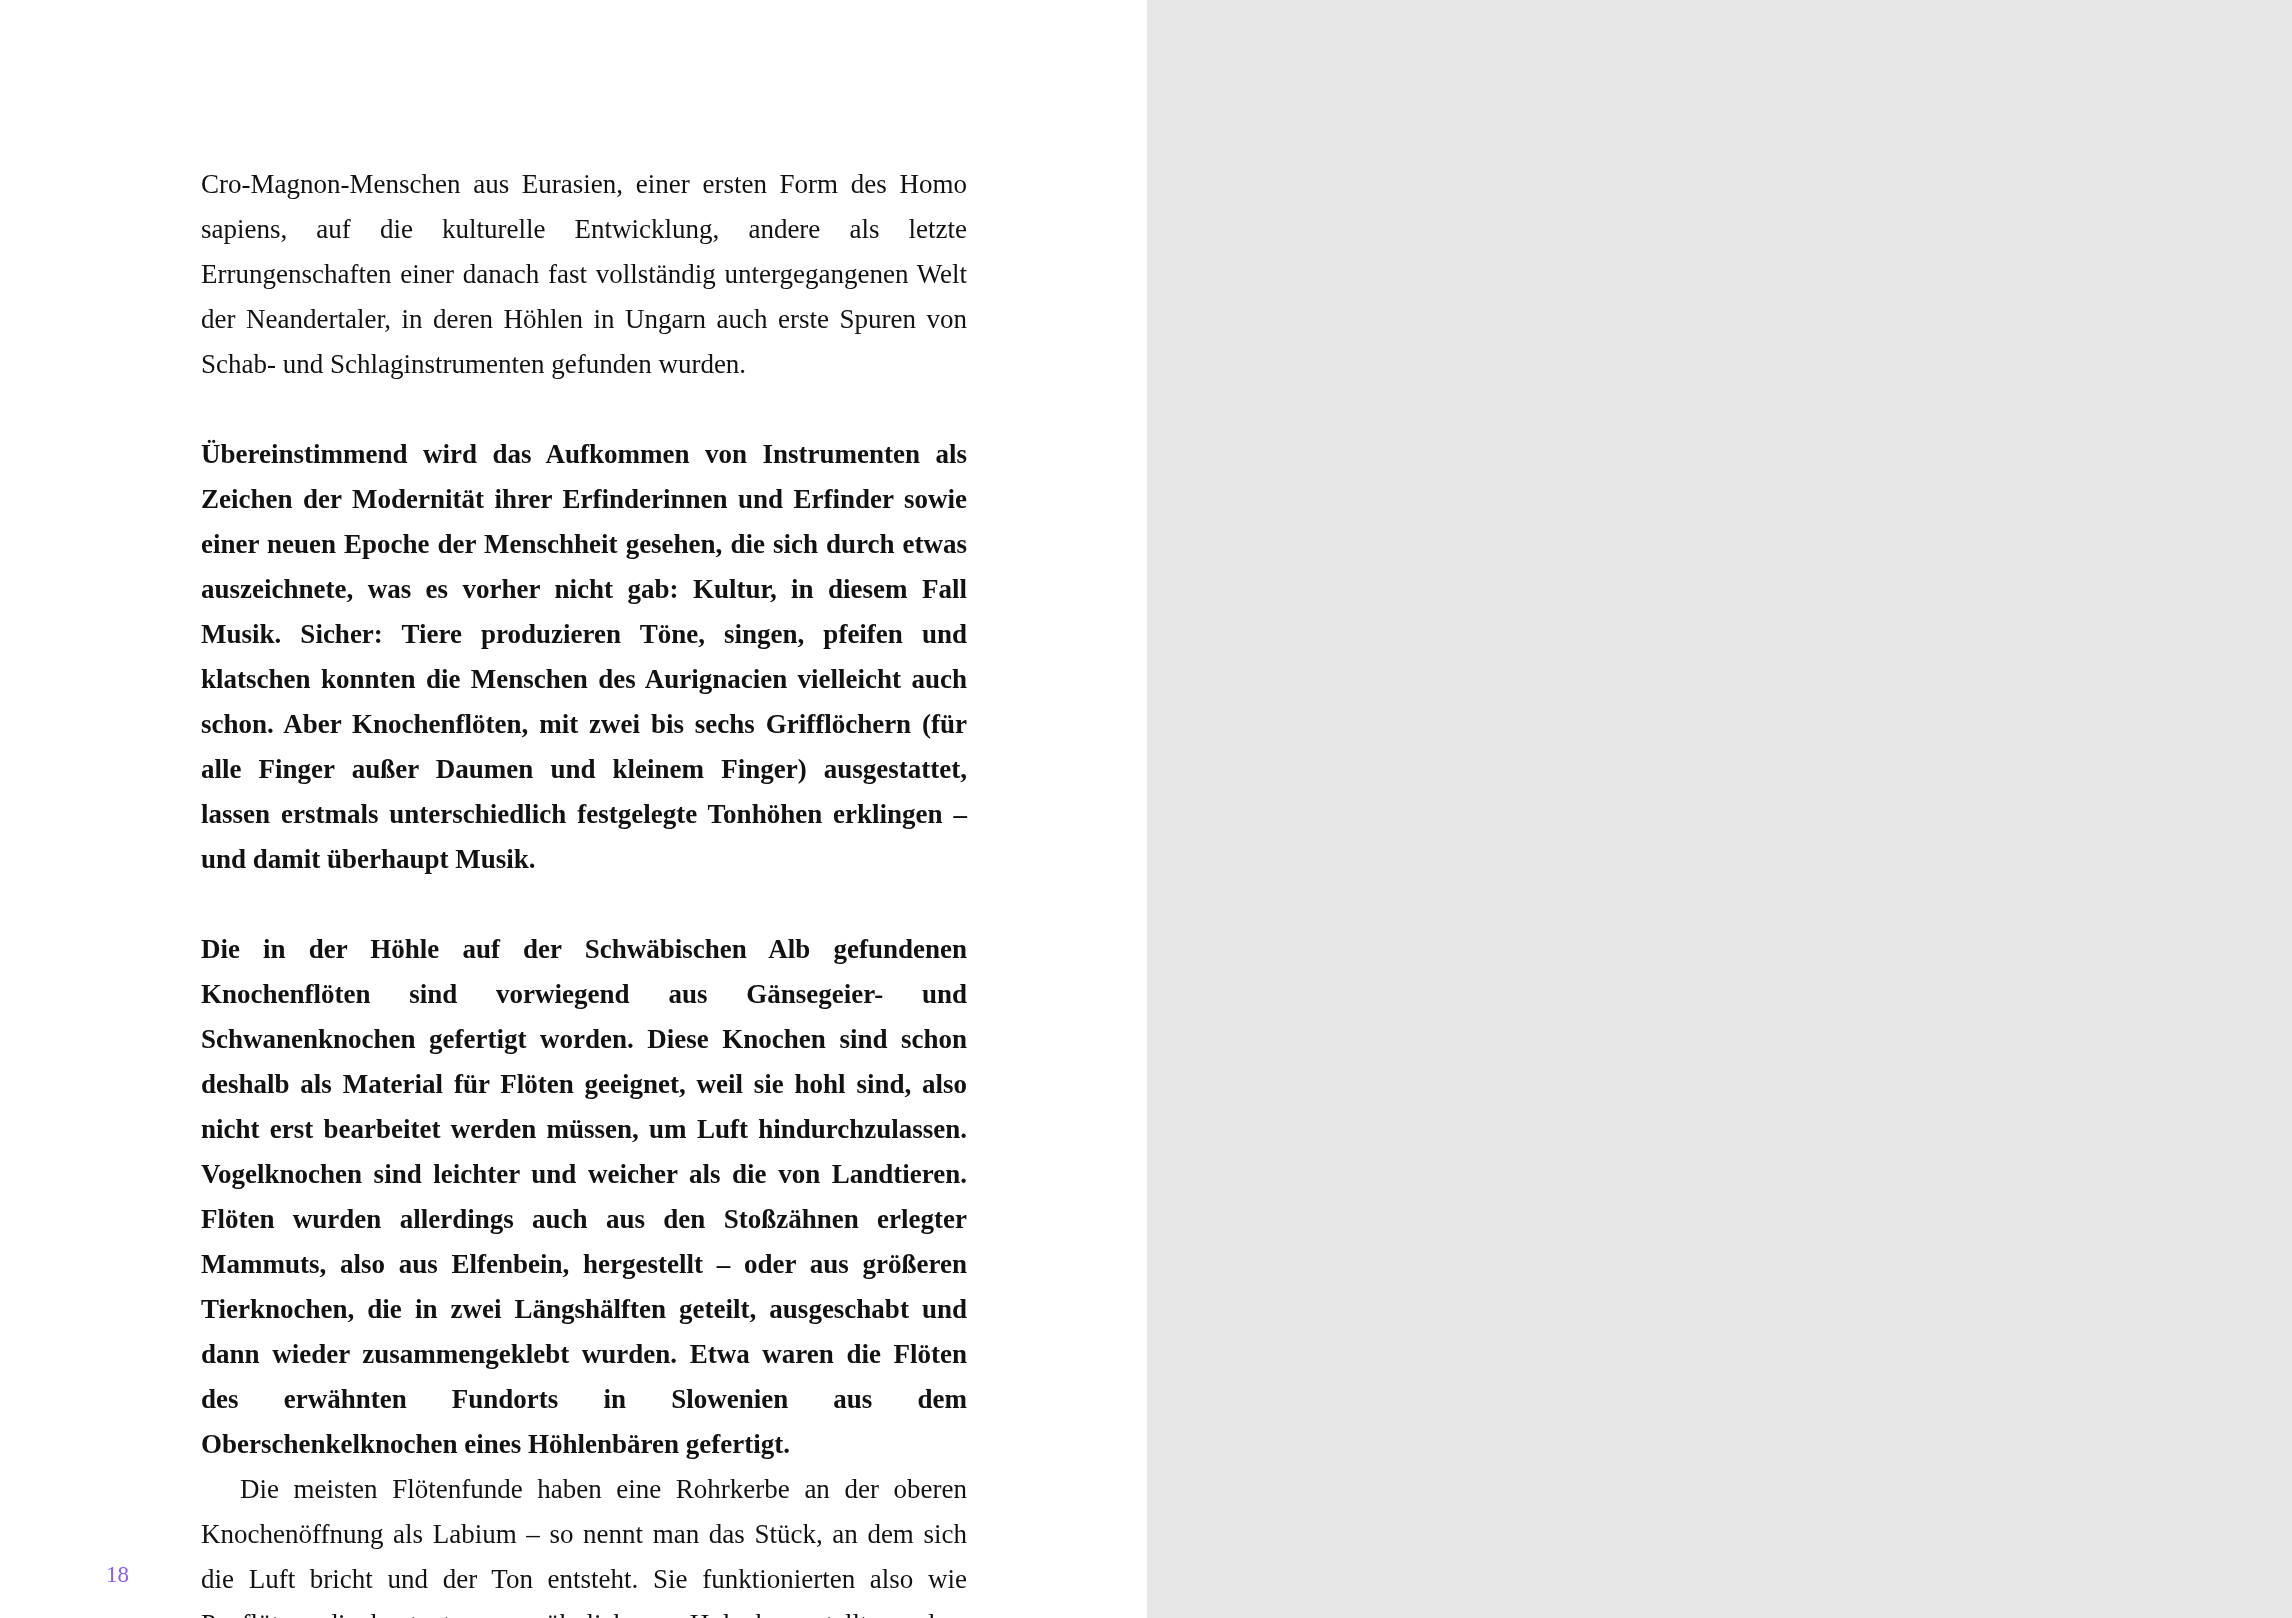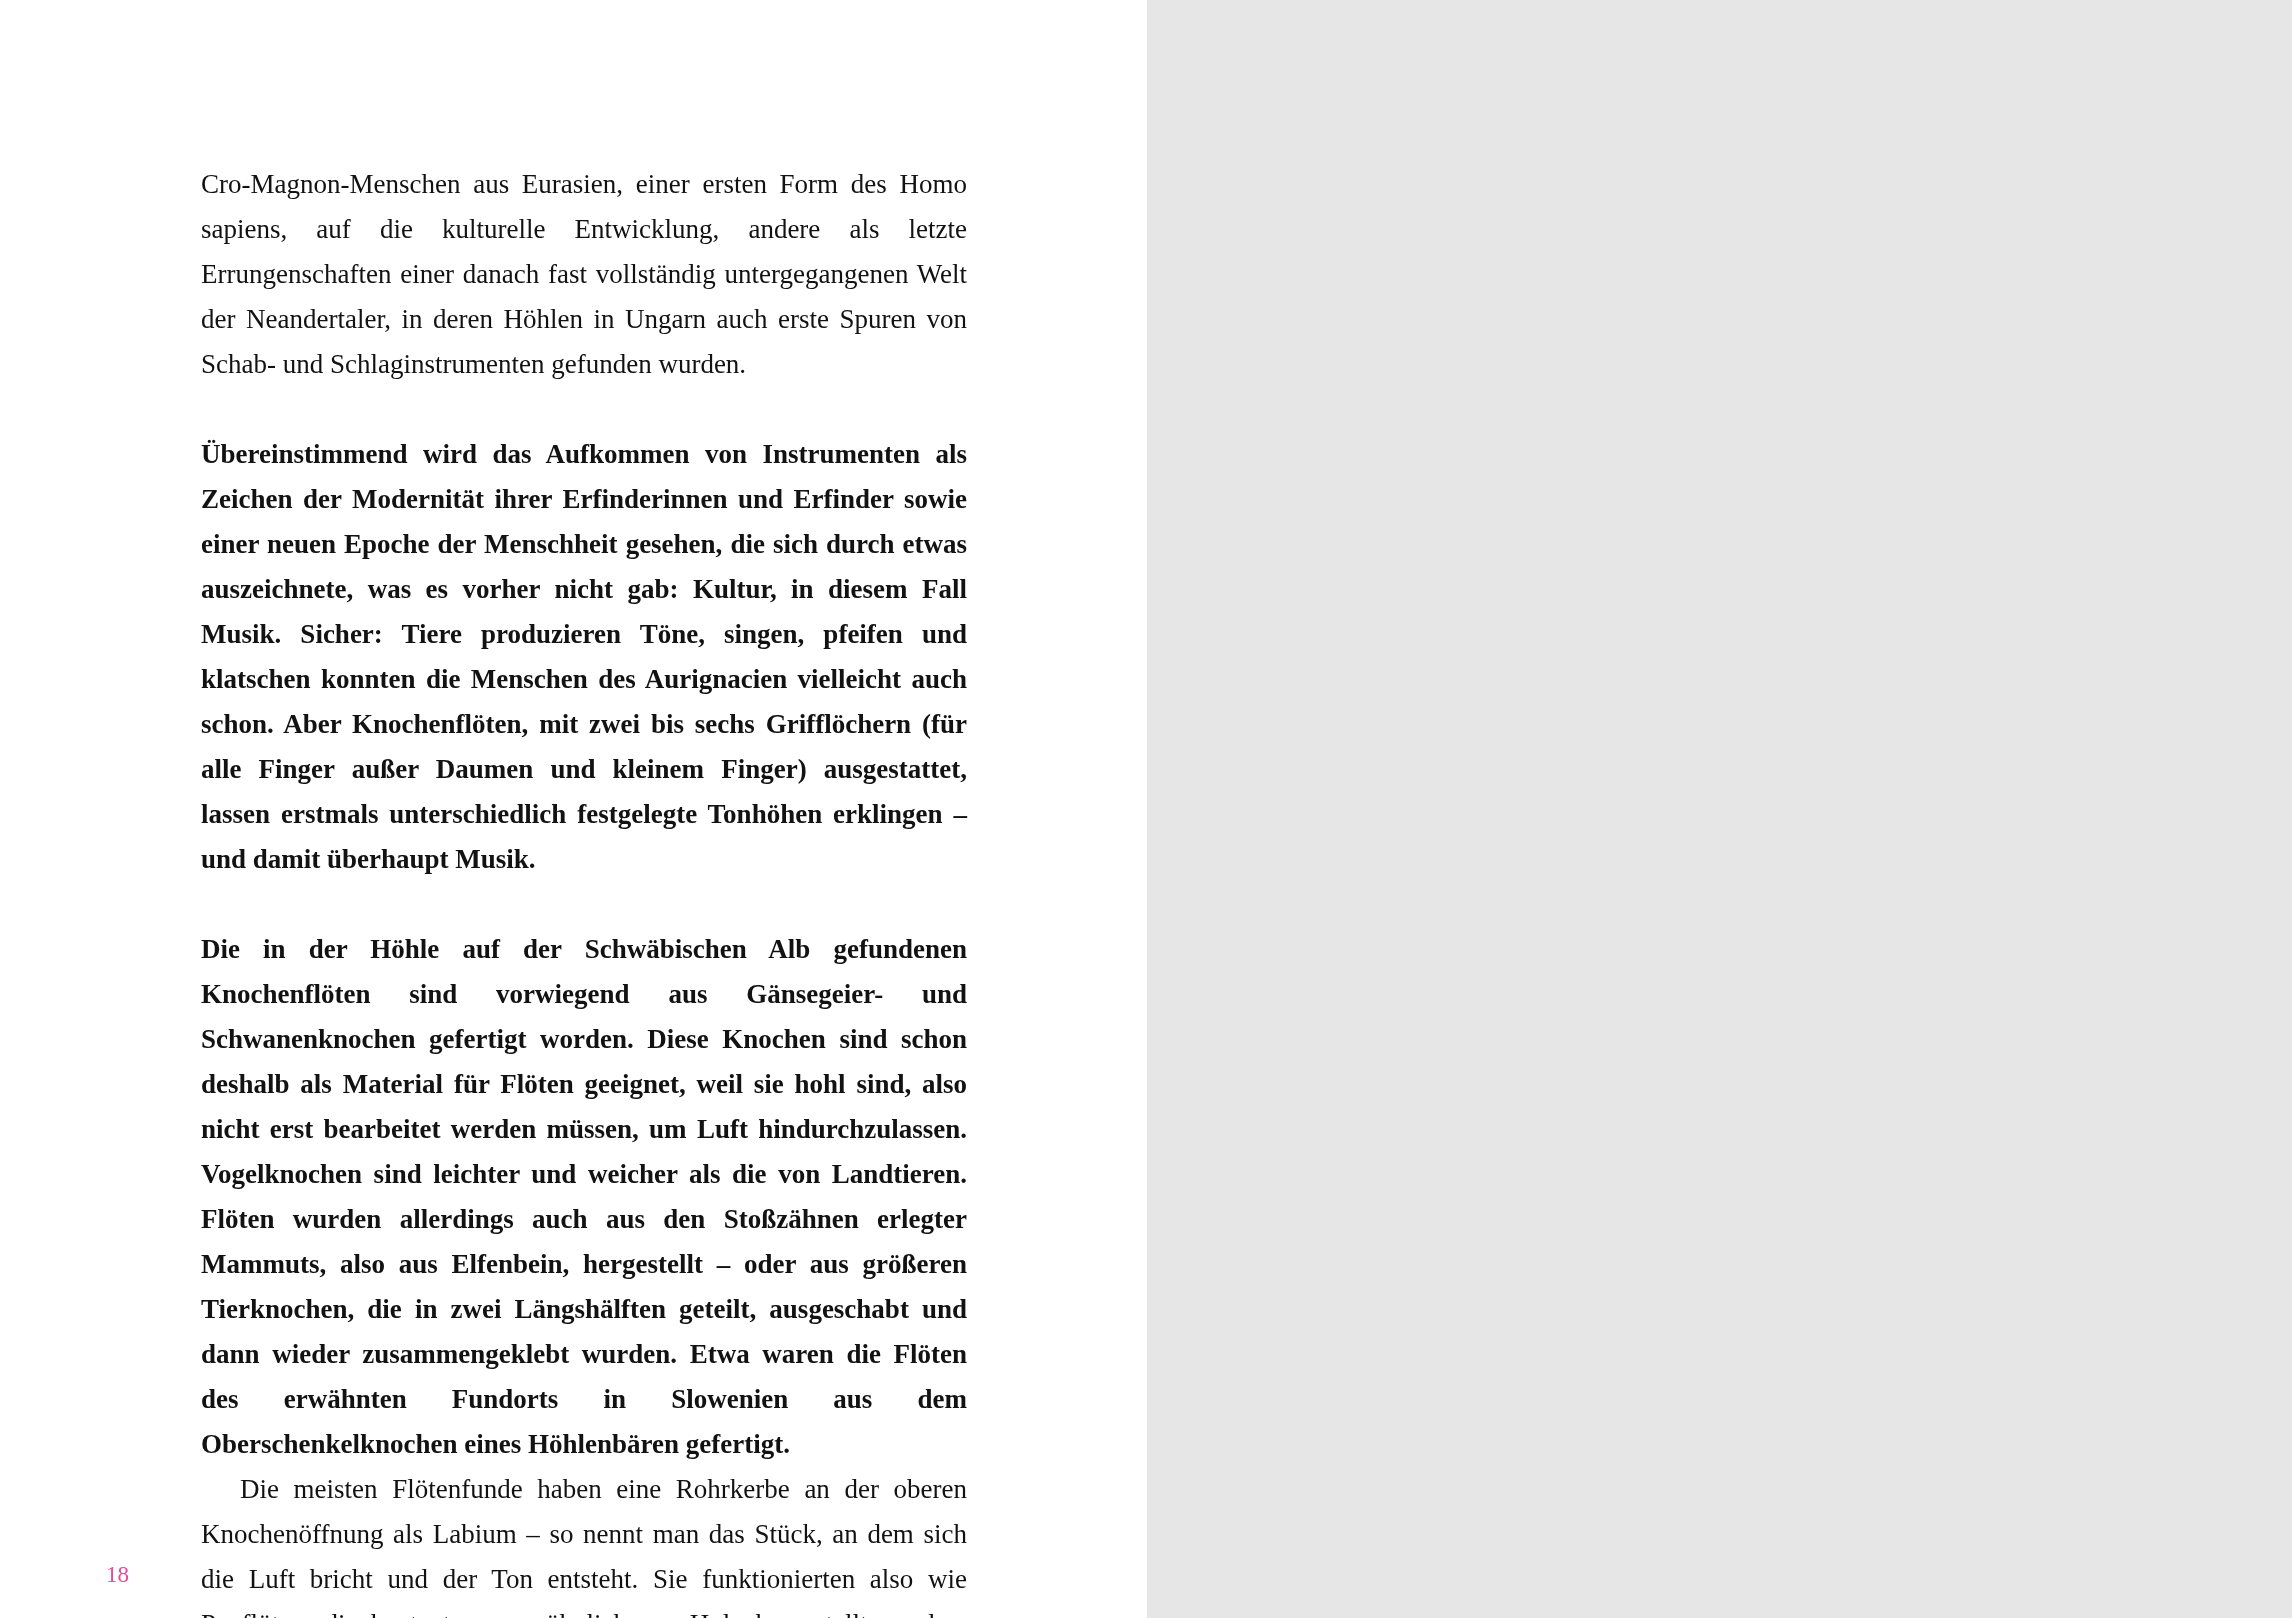--- a/index.html
+++ b/index.html
@@ -54,21 +54,21 @@
   }
   .para.indent {
     text-indent: 39px;
   }
 
   
   .folio {
     position: absolute;
     font-family: "Liberation Serif", "DejaVu Serif", serif;
     font-size: 23px;
-    color: #ec4899;
+    color: #8b5cf6;
   }
   .folio-left  { left: 106px;  top: 1534px; }
 </style>
 </head>
 <body>
 
 <div id="spread">
 
   <div class="page-left" style="background: rgb(255, 255, 255);">
 

